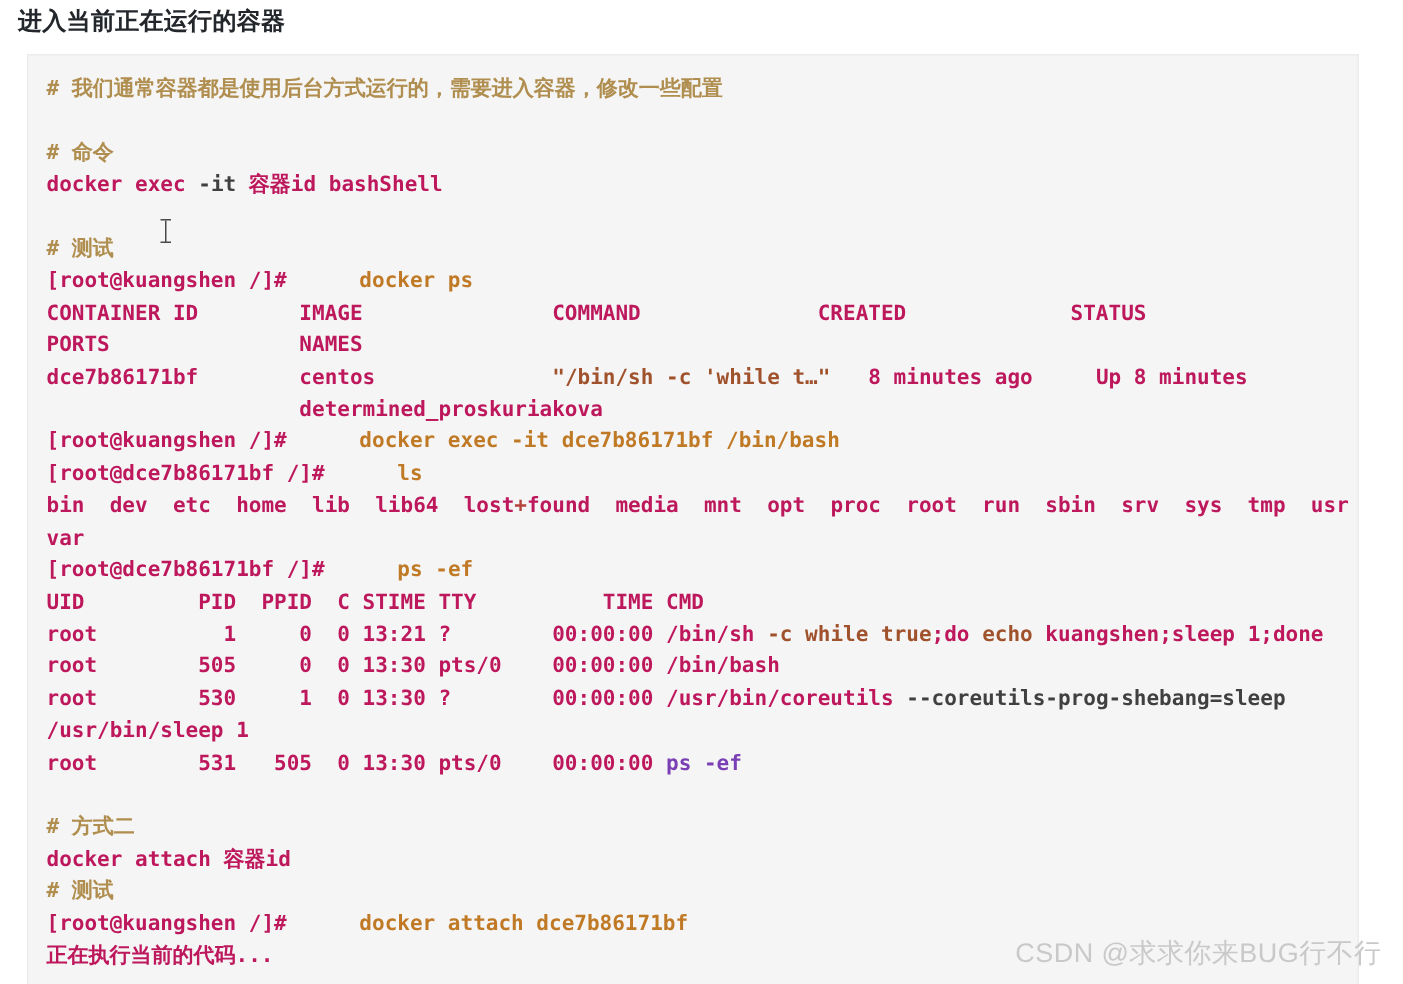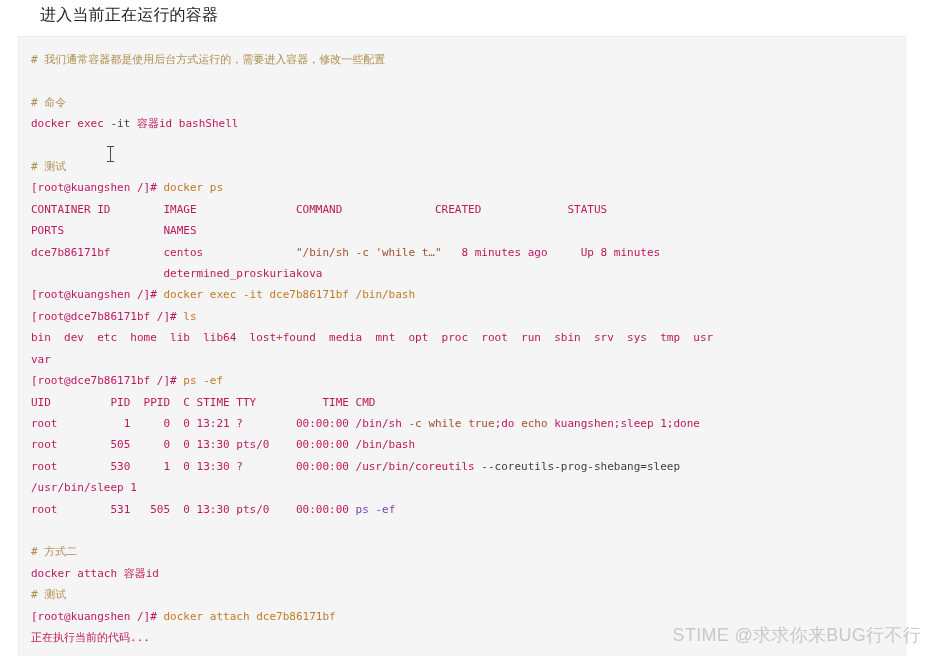--- a/index.html
+++ b/index.html
@@ -15,57 +15,57 @@
     overflow: hidden;
     font-family: "Liberation Sans", "DejaVu Sans", sans-serif;
     -webkit-font-smoothing: antialiased;
   }
 
   #page-title {
     position: absolute;
     left: 12px;
     top: 4px;
     font-size: 16px;
-    font-weight: normal;
+    font-weight: bold;
     color: #23272b;
     letter-spacing: 0.2px;
     line-height: 22px;
     white-space: nowrap;
-    margin-left: 28px;
   }
 
   #code-block {
     position: absolute;
     left: 18px;
     top: 36px;
     width: 888px;
     height: 640px;
     background: #f5f5f5;
     border: 1px solid #ececec;
     border-bottom: none;
     box-sizing: border-box;
     overflow: hidden;
   }
 
   #code-pre {
     margin: 0;
     padding: 12px 0 0 12px;
     font-family: "DejaVu Sans Mono", "Liberation Mono", monospace;
-    font-size: 11px;
+    font-size: 14px;
     line-height: 21.4px;
     color: #3b3b3b;
     white-space: pre;
     tab-size: 4;
+    font-weight: bold;
   }
 
   .ln { display: block; min-height: 21.4px; }
 
   
   .c-comment { color: #b08e4f; }        
-  .c-cmd     { color: #c07a26; }        
+  .c-cmd     { color: #c07a26; margin-left: 40px; }        
   .c-flag    { color: #404040; }        
   .c-kw      { color: #a0522d; }        
   .c-purple  { color: #7a3fb5; }        
   .c-plain   { color: #be185d; }        
   .c-plus    { color: #b5443a; }        
 
   #watermark {
     position: absolute;
     right: 14px;
     bottom: 9px;
@@ -105,13 +105,13 @@
 <div id="code-block">
   <pre id="code-pre"><span class="ln"><span class="c-comment"># 我们通常容器都是使用后台方式运行的，需要进入容器，修改一些配置</span></span><span class="ln"> </span><span class="ln"><span class="c-comment"># 命令</span></span><span class="ln"><span class="c-plain">docker </span><span class="c-plain">exec </span><span class="c-flag">-it</span><span class="c-plain"> 容器id bashShell</span></span><span class="ln"> </span><span class="ln"><span class="c-comment"># 测试</span></span><span class="ln"><span class="c-plain">[root@kuangshen /]# </span><span class="c-cmd">docker ps</span></span><span class="ln"><span class="c-plain">CONTAINER ID        IMAGE               COMMAND              CREATED             STATUS</span></span><span class="ln"><span class="c-plain">PORTS               NAMES</span></span><span class="ln"><span class="c-plain">dce7b86171bf        centos              </span><span class="c-kw">"/bin/sh -c 'while t…"</span><span class="c-plain">   8 minutes ago     Up 8 minutes</span></span><span class="ln"><span class="c-plain">                    determined_proskuriakova</span></span><span class="ln"><span class="c-plain">[root@kuangshen /]# </span><span class="c-cmd">docker exec -it dce7b86171bf /bin/bash</span></span><span class="ln"><span class="c-plain">[root@dce7b86171bf /]# </span><span class="c-cmd">ls</span></span><span class="ln"><span class="c-plain">bin  dev  etc  home  lib  lib64  lost</span><span class="c-plus">+</span><span class="c-plain">found  media  mnt  opt  proc  root  run  sbin  srv  sys  tmp  usr</span></span><span class="ln"><span class="c-plain">var</span></span><span class="ln"><span class="c-plain">[root@dce7b86171bf /]# </span><span class="c-cmd">ps -ef</span></span><span class="ln"><span class="c-plain">UID         PID  PPID  C STIME TTY          TIME CMD</span></span><span class="ln"><span class="c-plain">root          1     0  0 13:21 ?        00:00:00 /bin/sh </span><span class="c-kw">-c</span><span class="c-plain"> </span><span class="c-kw">while</span><span class="c-plain"> </span><span class="c-kw">true</span><span class="c-plain">;do </span><span class="c-kw">echo</span><span class="c-plain"> kuangshen;sleep 1;done</span></span><span class="ln"><span class="c-plain">root        505     0  0 13:30 pts/0    00:00:00 /bin/bash</span></span><span class="ln"><span class="c-plain">root        530     1  0 13:30 ?        00:00:00 /usr/bin/coreutils </span><span class="c-flag">--coreutils-prog-shebang=sleep</span></span><span class="ln"><span class="c-plain">/usr/bin/sleep 1</span></span><span class="ln"><span class="c-plain">root        531   505  0 13:30 pts/0    00:00:00 </span><span class="c-purple">ps -ef</span></span><span class="ln"> </span><span class="ln"><span class="c-comment"># 方式二</span></span><span class="ln"><span class="c-plain">docker attach 容器id</span></span><span class="ln"><span class="c-comment"># 测试</span></span><span class="ln"><span class="c-plain">[root@kuangshen /]# </span><span class="c-cmd">docker attach dce7b86171bf</span></span><span class="ln"><span class="c-plain">正在执行当前的代码...</span></span></pre>
 
   <div id="caret-artifact">
     <div class="serif-t"></div>
       <div class="stem"></div>
       <div class="serif-b"></div>
   </div>
 </div>
 
-<div id="watermark">STIME @求求你来BUG行不行</div>
+<div id="watermark">CSDN @求求你来BUG行不行</div>
 
 </body></html>

